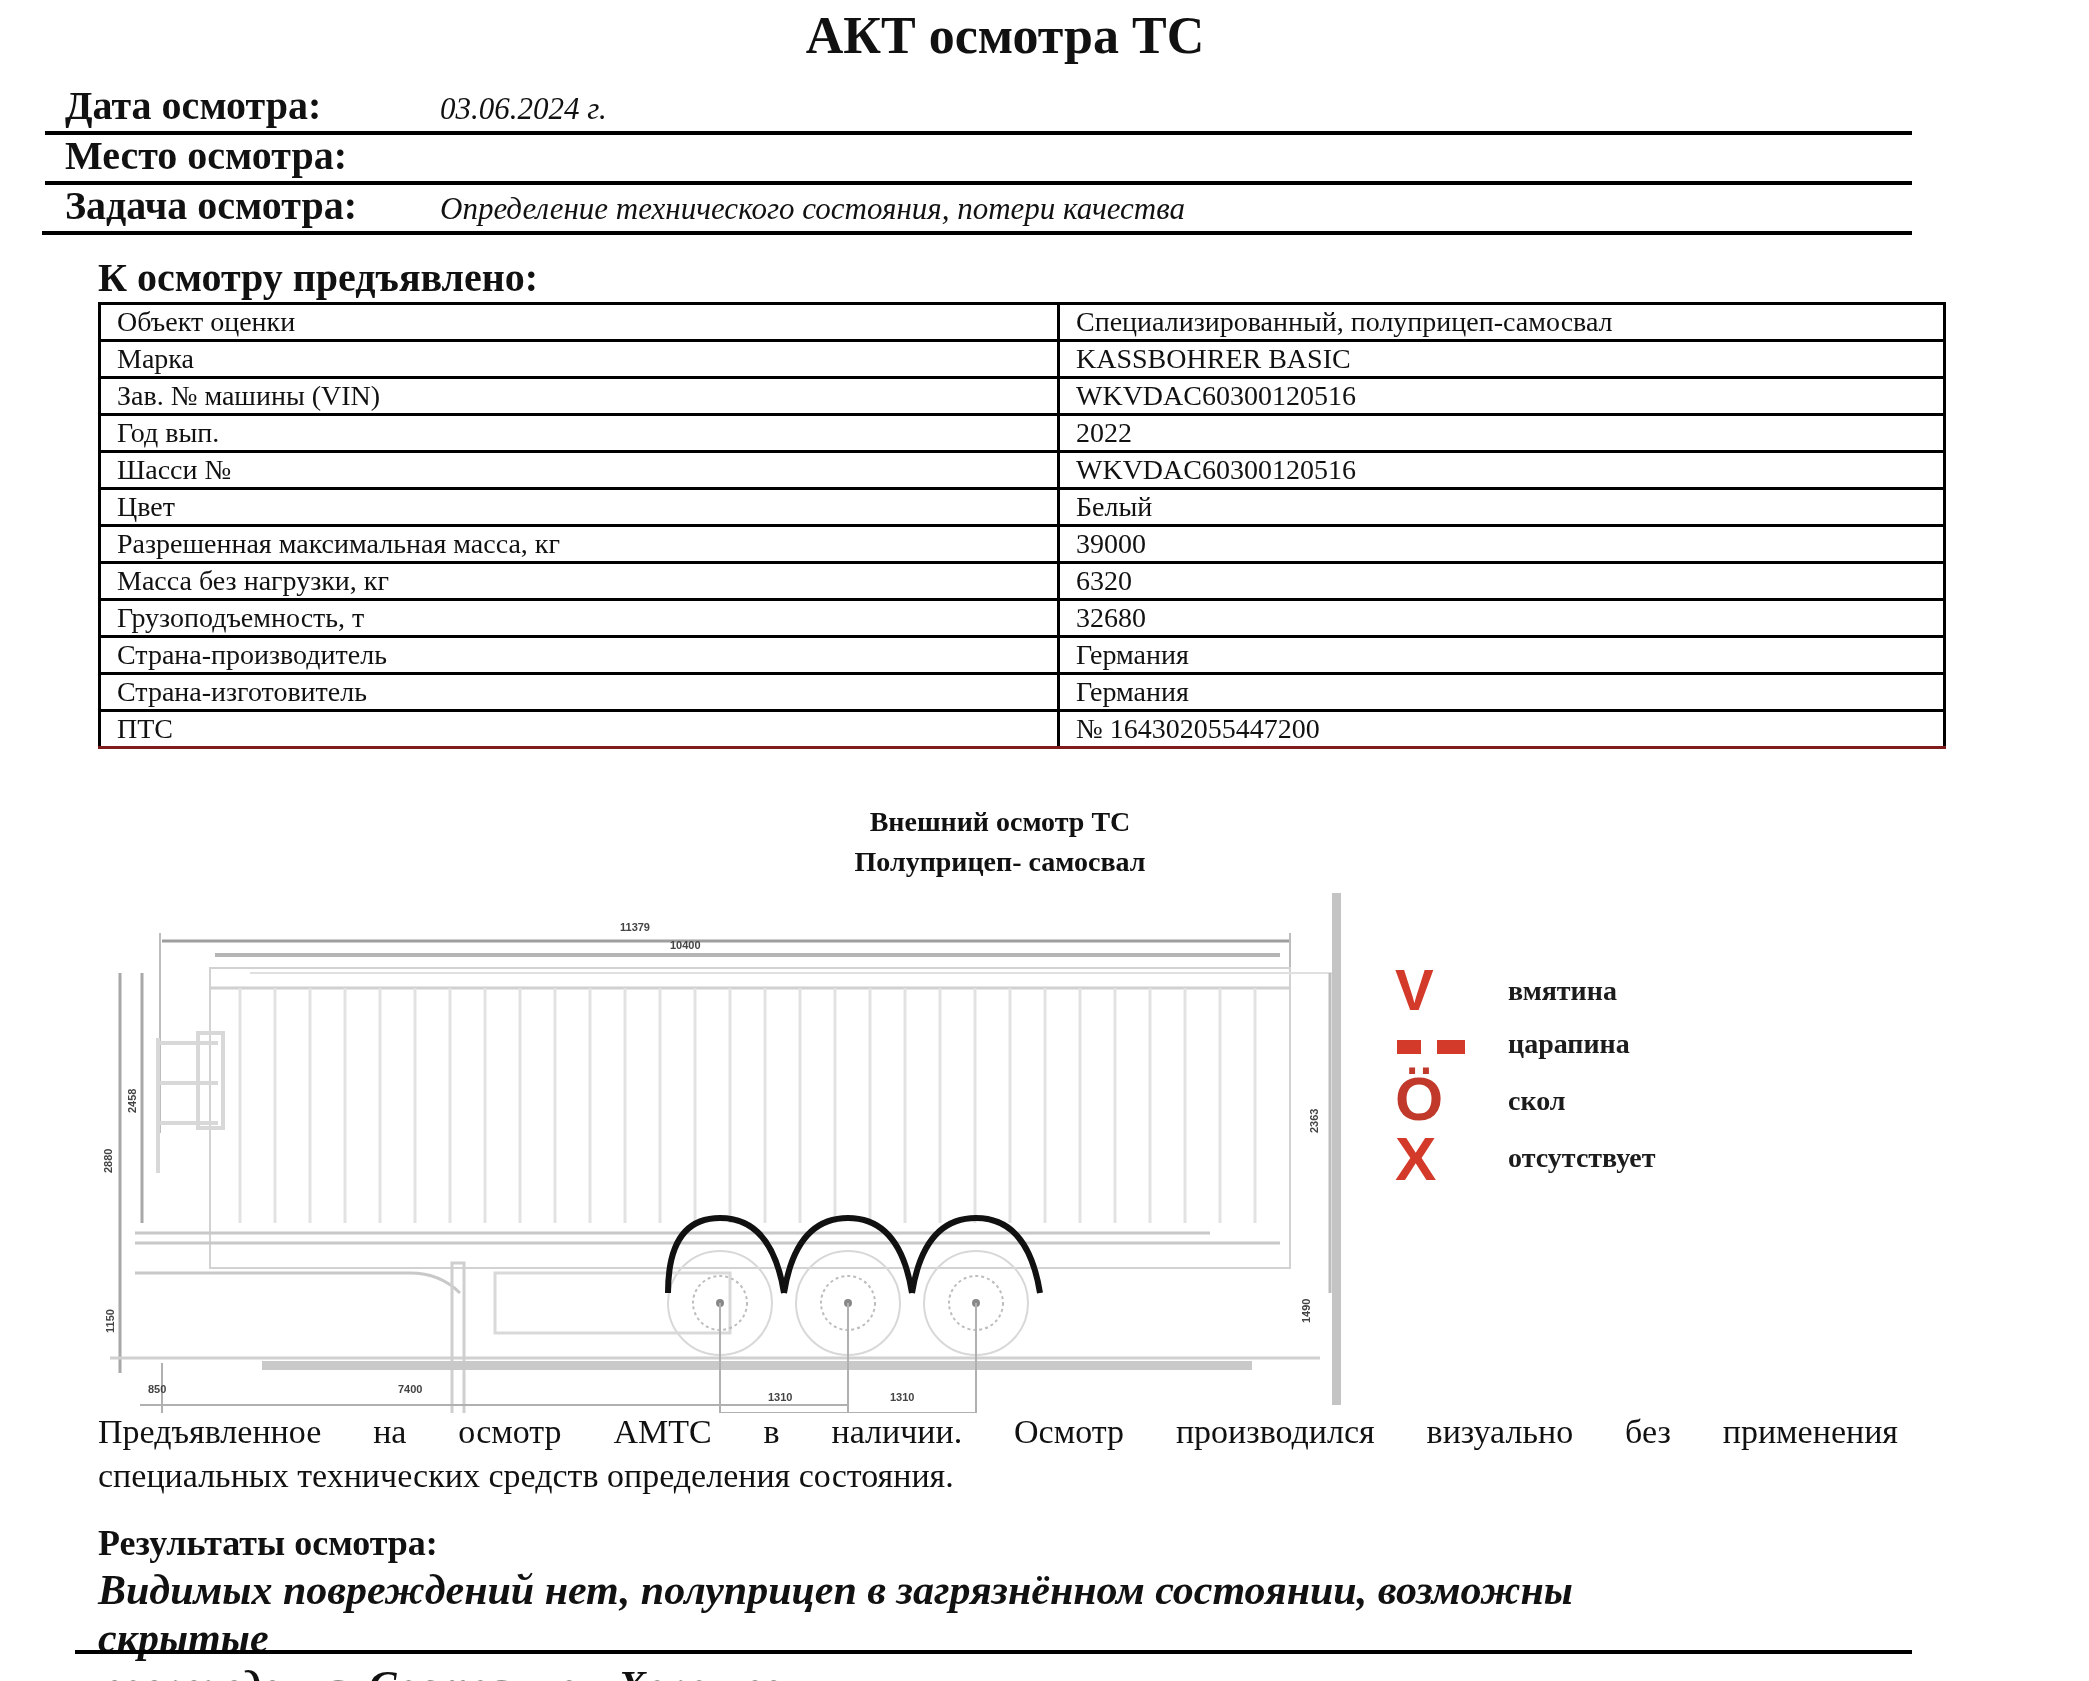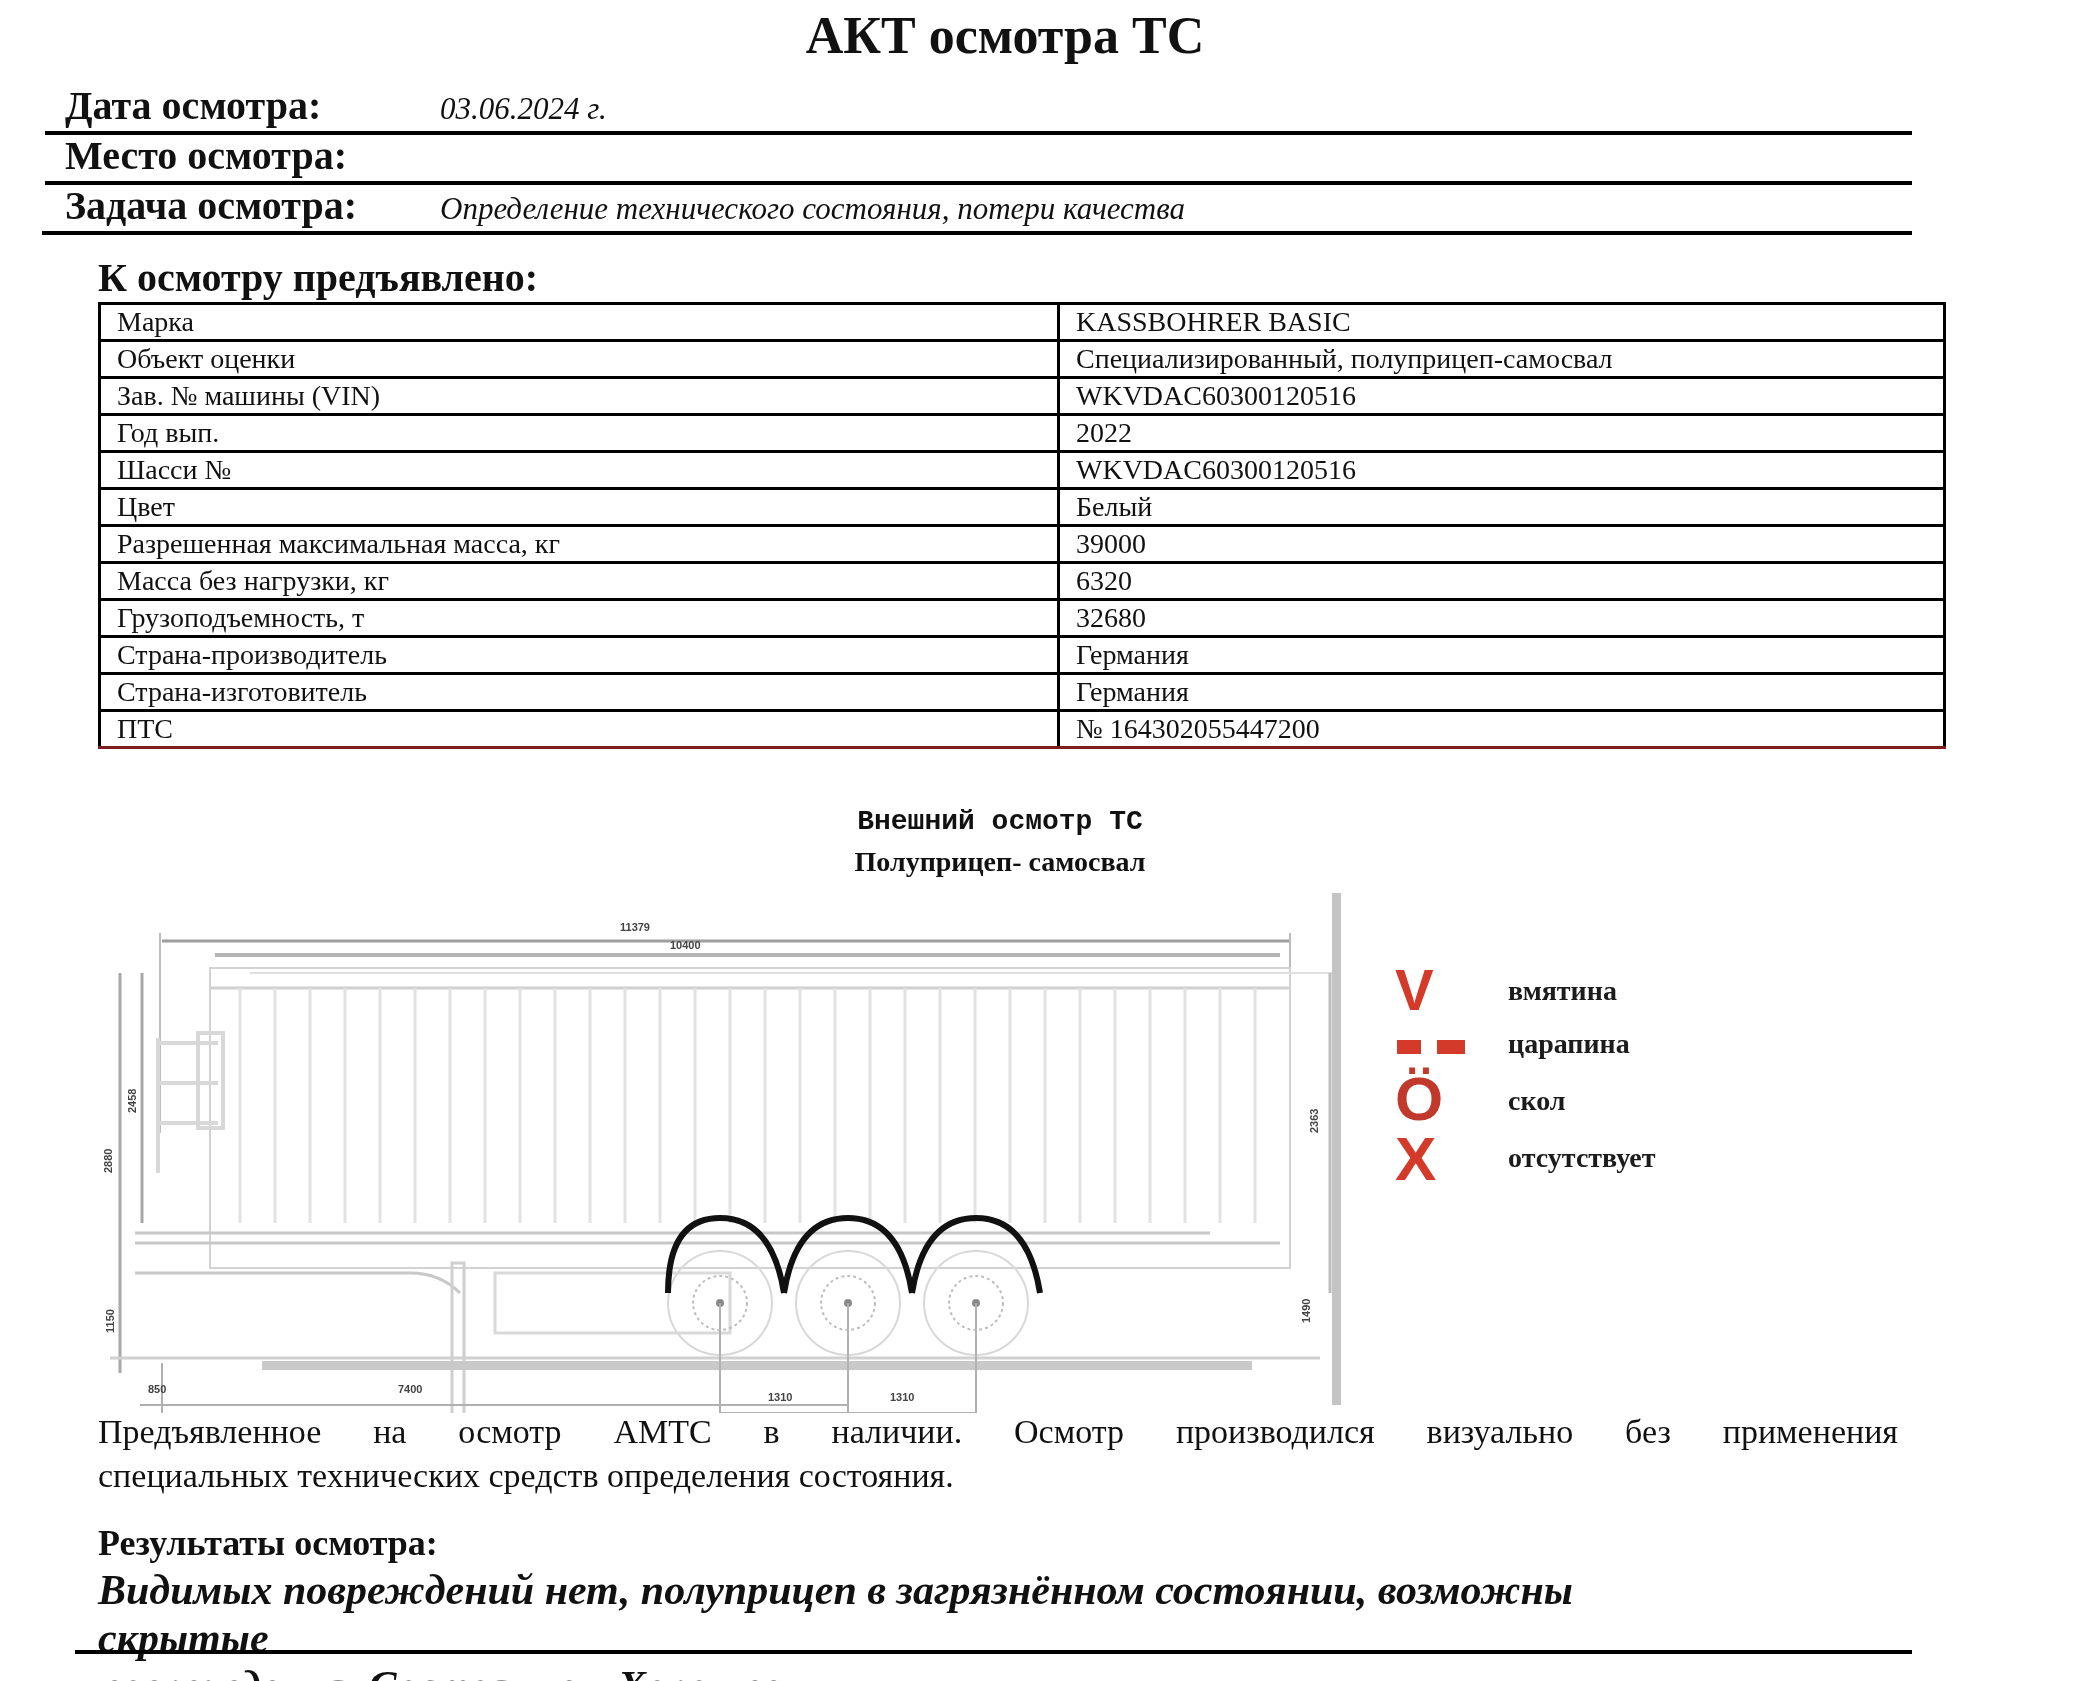--- a/index.html
+++ b/index.html
@@ -41,28 +41,28 @@
 <div class="hdr-row" style="top:181px; left:42px; width:1870px;">
   <span class="hdr-label" style="left:23px;">Задача осмотра:</span>
   <span class="hdr-value" style="left:398px;">Определение технического состояния, потери качества</span>
 </div>
 
 <div class="abs section-title">К осмотру предъявлено:</div>
 
 <table class="info">
   <tbody>
     <tr>
+        <td class="k">Объект оценки</td>
+        <td>Специализированный, полуприцеп-самосвал</td>
+      </tr>
+    <tr>
         <td class="k">Марка</td>
         <td>KASSBOHRER BASIC</td>
       </tr>
     <tr>
-        <td class="k">Объект оценки</td>
-        <td>Специализированный, полуприцеп-самосвал</td>
-      </tr>
-    <tr>
         <td class="k">Зав. № машины (VIN)</td>
         <td>WKVDAC60300120516</td>
       </tr>
     <tr>
         <td class="k">Год вып.</td>
         <td>2022</td>
       </tr>
     <tr>
         <td class="k">Шасси №</td>
         <td>WKVDAC60300120516</td>
@@ -91,21 +91,21 @@
         <td class="k">Страна-изготовитель</td>
         <td>Германия</td>
       </tr>
     <tr>
         <td class="k">ПТС</td>
         <td>№ 164302055447200</td>
       </tr>
   </tbody>
 </table>
 
-<div class="abs sub-title" style="top:806px;font-family:Liberation Mono, monospace;">Внешний осмотр ТС</div>
+<div class="abs sub-title" style="top:806px;">Внешний осмотр ТС</div>
 <div class="abs sub-title" style="top:846px;">Полуприцеп- самосвал</div>
 
 <svg class="abs" style="left:100px; top:893px;" width="1235" height="520" viewBox="0 0 1235 520">
   <g stroke="#bdbdbd" fill="none" stroke-width="2">
 
     <line x1="62" y1="48" x2="1190" y2="48" stroke="#9e9e9e" stroke-width="3"></line>
     <line x1="115" y1="62" x2="1180" y2="62" stroke="#b5b5b5" stroke-width="4"></line>
     <line x1="60" y1="40" x2="60" y2="240"></line>
     <line x1="1190" y1="40" x2="1190" y2="100"></line>
 

